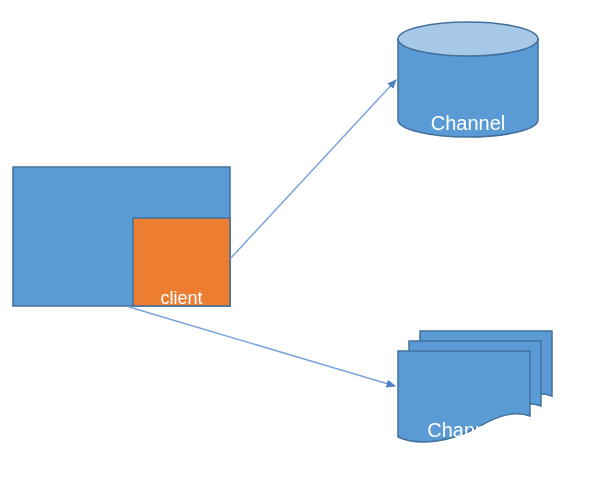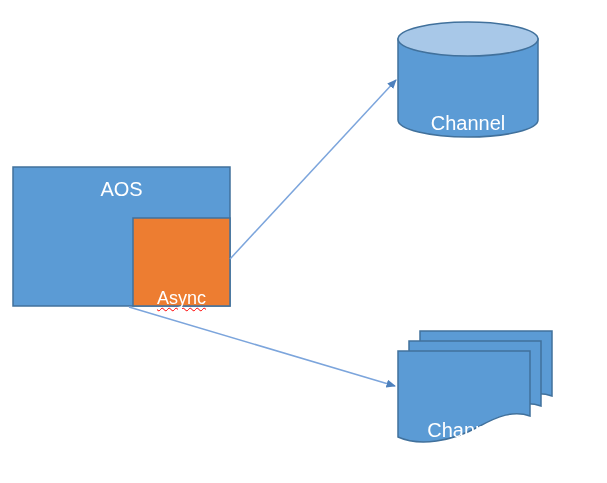--- a/index.html
+++ b/index.html
@@ -89,24 +89,22 @@
       <ellipse cx="468" cy="39" rx="70" ry="17" style="fill: var(--shape_fill_light_blue, #A8C8E8); stroke: var(--shape_border, #41719C); stroke-width: 1.5;"></ellipse>
     </g>
 
     <g>
       <path transform="translate(22,-20)" d="M398,351 L530,351 L530,416 C514,410 498,416 478,427 C452,441 420,447 398,437 Z" style="fill: var(--shape_fill_blue, #5B9BD5); stroke: var(--shape_border, #41719C); stroke-width: 1.5;"></path>
       <path transform="translate(11,-10)" d="M398,351 L530,351 L530,416 C514,410 498,416 478,427 C452,441 420,447 398,437 Z" style="fill: var(--shape_fill_blue, #5B9BD5); stroke: var(--shape_border, #41719C); stroke-width: 1.5;"></path>
       <path d="M398,351 L530,351 L530,416 C514,410 498,416 478,427 C452,441 420,447 398,437 Z" style="fill: var(--shape_fill_blue, #5B9BD5); stroke: var(--shape_border, #41719C); stroke-width: 1.5;"></path>
     </g>
   </svg>
 
-  <div class="label label-aos">AOS</div>
 
   <div class="label label-async">
-    <span class="line misspelled">Async</span>
     <span class="line">client</span>
   </div>
 
   <div class="label label-channel-db">
     <span class="line">Channel</span>
     <span class="line">database</span>
   </div>
 
   <div class="label label-central-storage">
     <span class="line">Channel</span>

